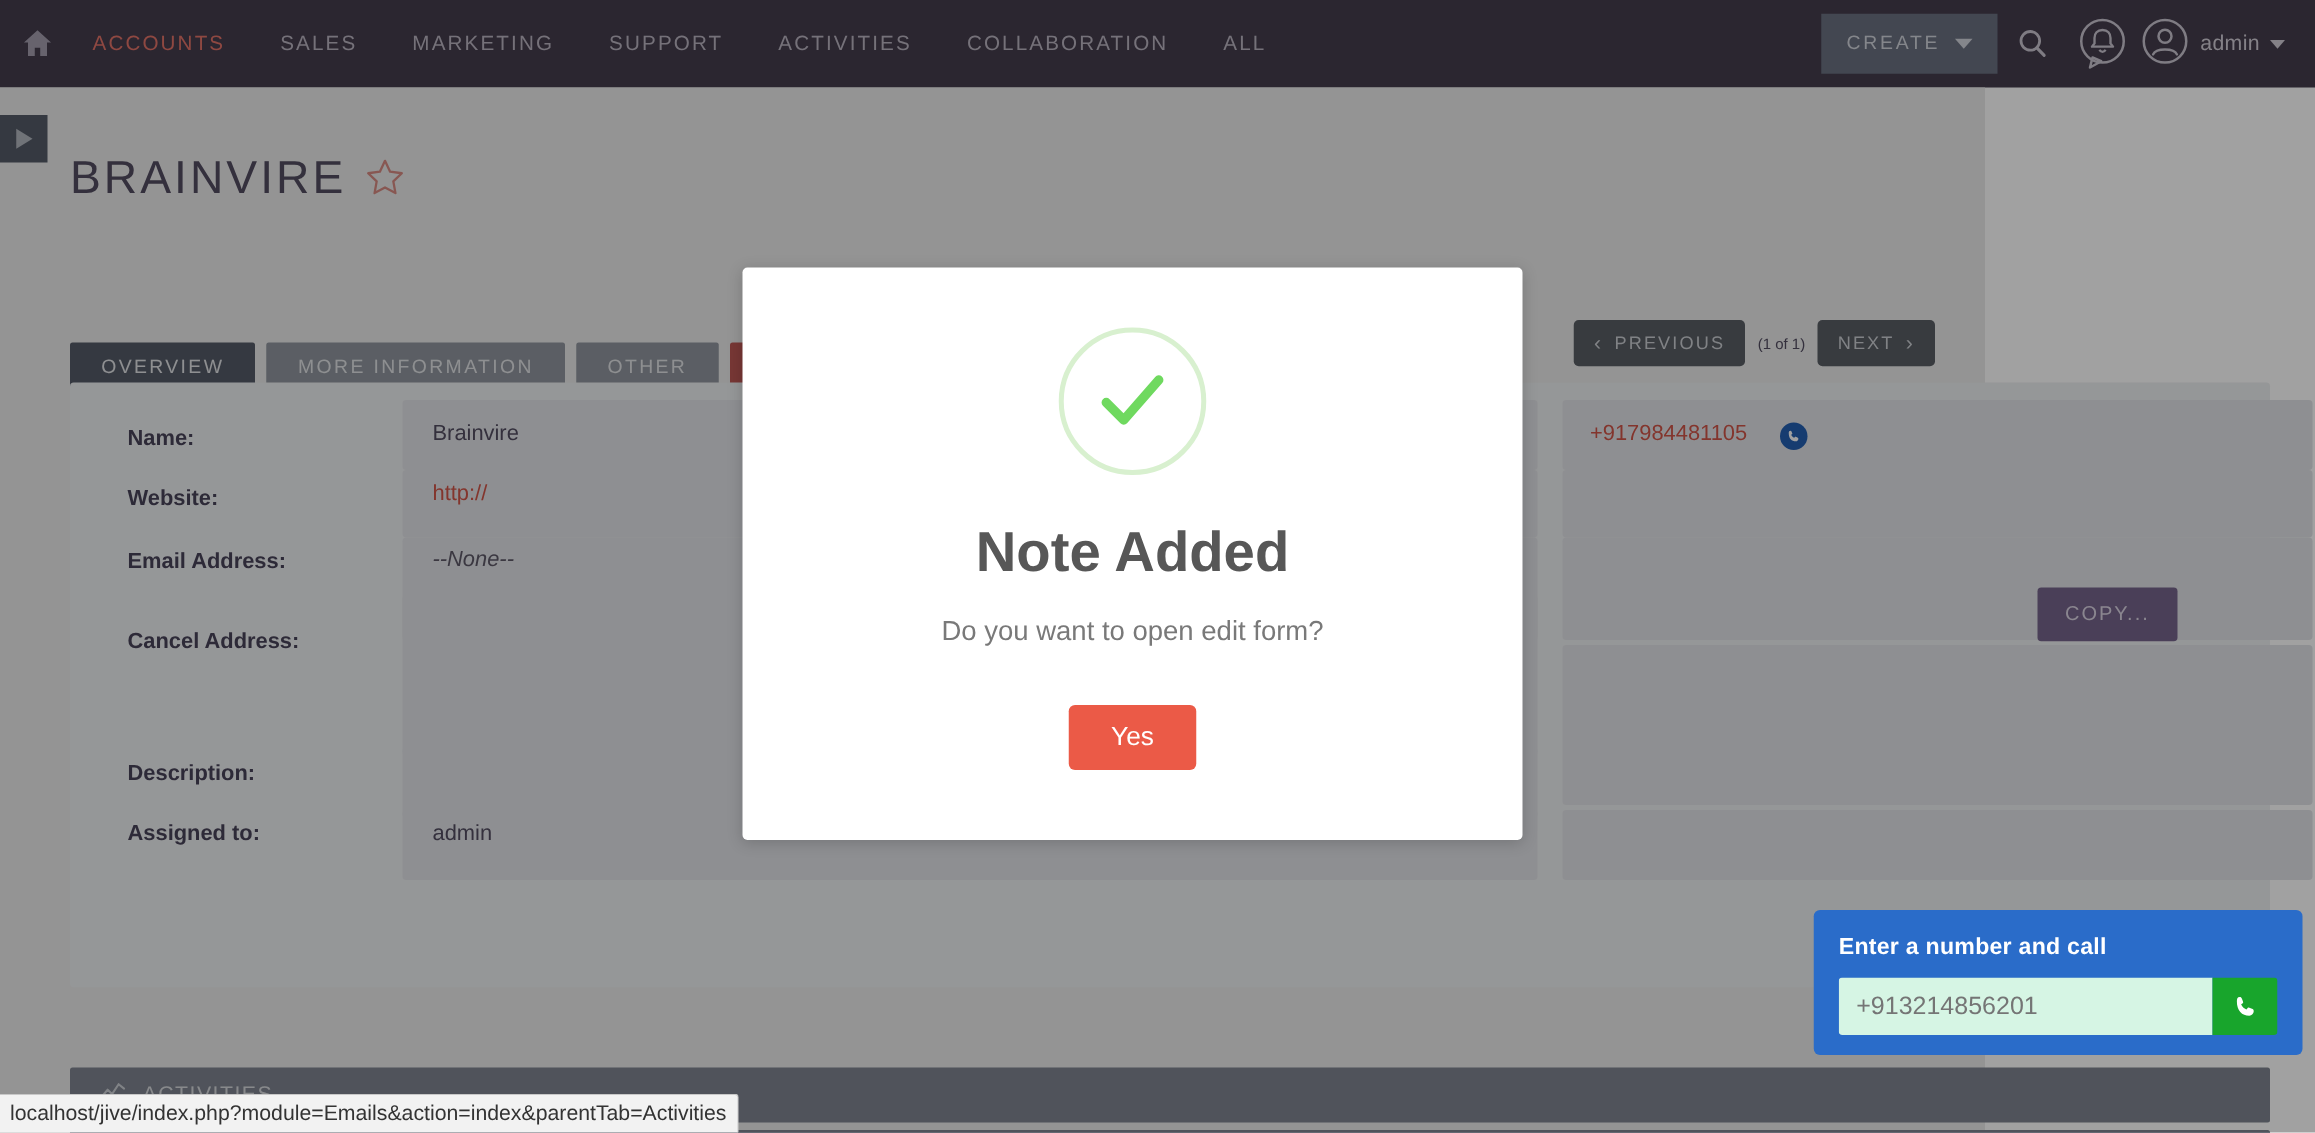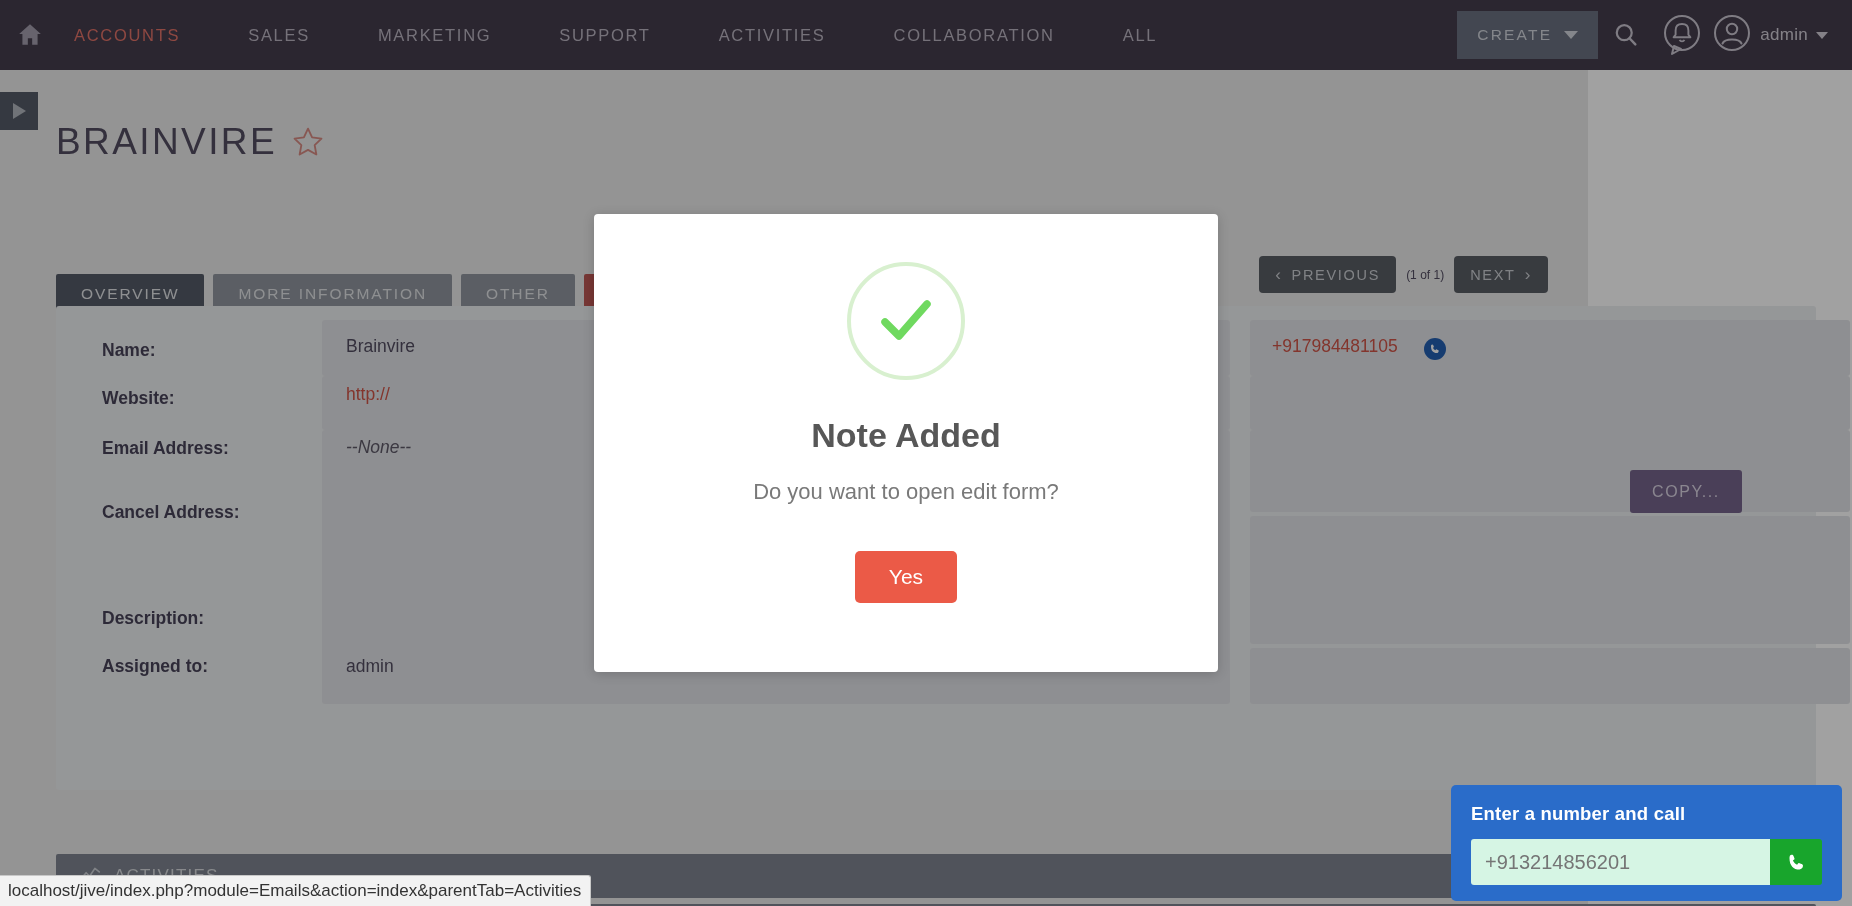--- a/index.html
+++ b/index.html
@@ -17,21 +17,21 @@
   .navbar {
     position: absolute; top: 0; left: 0; width: 1852px; height: 70px;
     background: #3b3344;
     display: flex; align-items: center;
   }
   .nav-home {
     margin-left: 8px; width: 44px; height: 44px;
     display: flex; align-items: center; justify-content: center;
   }
   .nav-home svg { display: block; }
-  .nav-links { display: flex; align-items: center; height: 70px; gap: 24px; }
+  .nav-links { display: flex; align-items: center; height: 70px; }
   .nav-link {
     color: #b6b0bd; font-size: 16.5px; letter-spacing: 1.7px;
     padding: 0 22px; line-height: 70px; white-space: nowrap;
     text-transform: uppercase; cursor: pointer;
   }
   .nav-link.active { color: #e06b60; }
   .nav-right {
     position: absolute; right: 10px; top: 0; height: 70px;
     display: flex; align-items: center; gap: 0px;
   }
@@ -169,35 +169,35 @@
     background: #ffffff; z-index: 60; border-radius: 4px;
     box-shadow: 0 2px 12px rgba(0,0,0,.18);
     display: flex; flex-direction: column; align-items: center;
   }
   .modal-icon {
     width: 118px; height: 118px; border-radius: 50%;
     border: 4px solid #d8f0cf; margin-top: 48px;
     display: flex; align-items: center; justify-content: center;
   }
   .modal-title {
-    margin-top: 36px; font-size: 34px; font-weight: bold; color: #575757;
+    margin-top: 36px; font-size: 45px; font-weight: bold; color: #575757;
   }
   .modal-sub { margin-top: 24px; font-size: 22px; color: #797979; }
   .modal-actions { margin-top: 46px; display: flex; gap: 22px; }
   .btn {
     border: none; border-radius: 5px; font-size: 21px; color: #fff;
     padding: 0 34px; height: 52px; cursor: pointer;
     font-family: "Liberation Sans", sans-serif;
   }
   .btn-cancel { background: #c1c1c1; }
   .btn-yes { background: #eb5a47; }
 
   
   .call-widget {
-    position: absolute; left: 1451px; top: 785px; width: 391px; height: 116px;
+    position: absolute; left: 1451px; top: 728px; width: 391px; height: 116px;
     background: #2a6cc9; border-radius: 5px; z-index: 70; padding: 18px 20px;
   }
   .call-widget-title {
     color: #ffffff; font-size: 18.5px; font-weight: bold; letter-spacing: .2px;
   }
   .call-input-row {
     margin-top: 14px; display: flex; height: 46px; border-radius: 3px;
     overflow: hidden;
   }
   .call-input {

